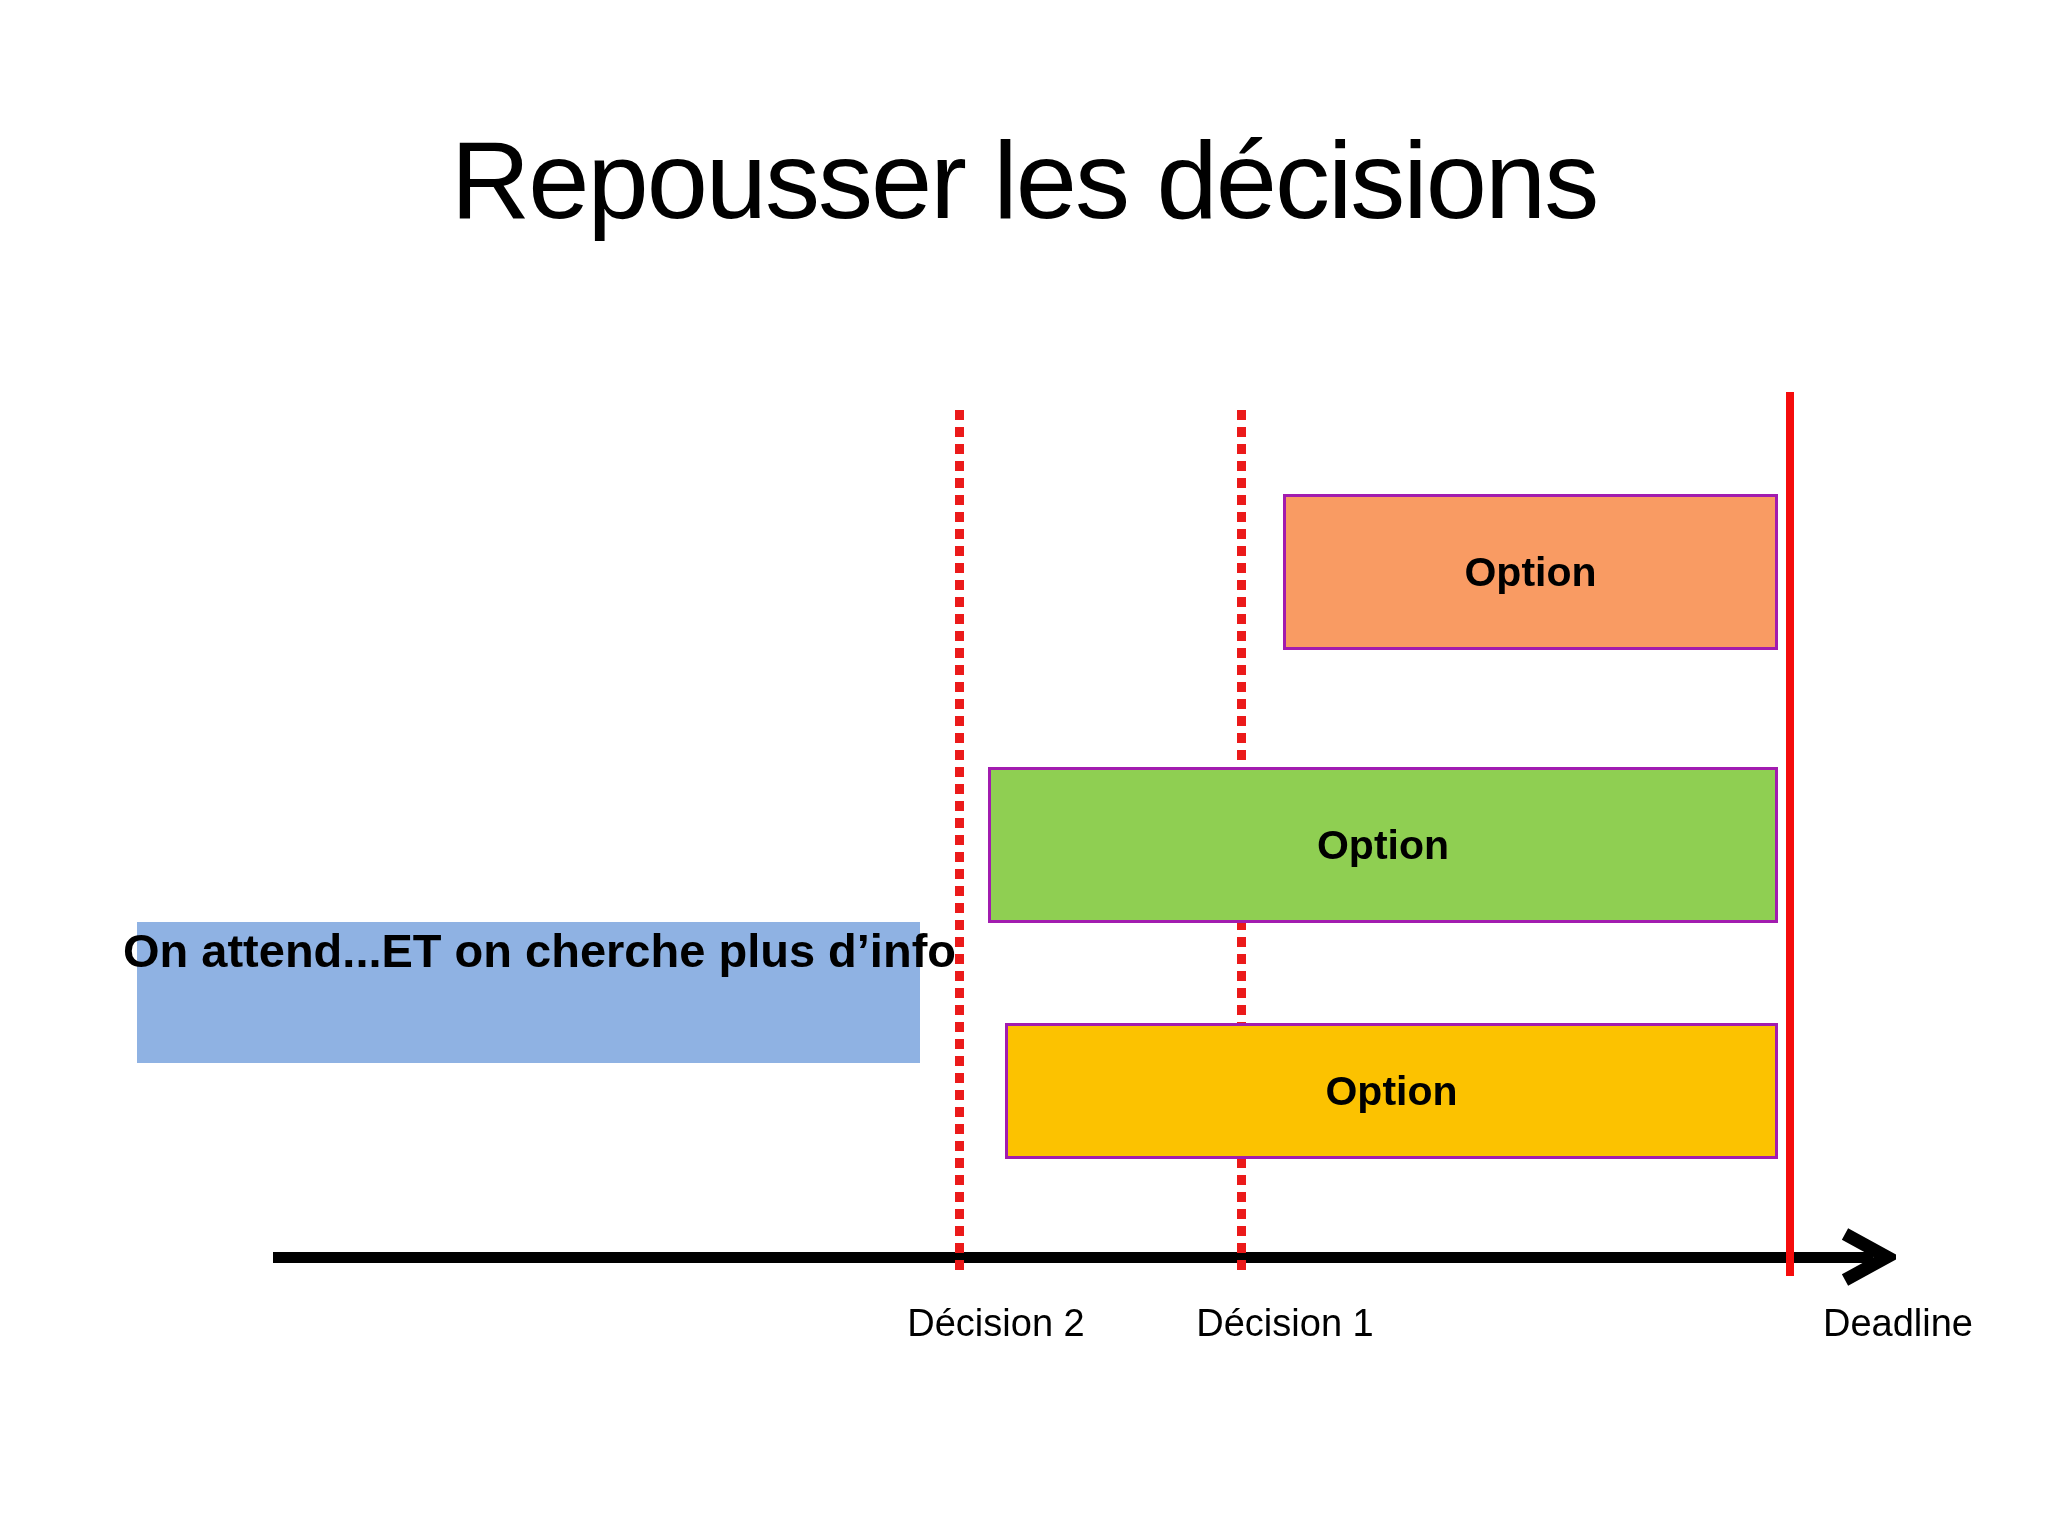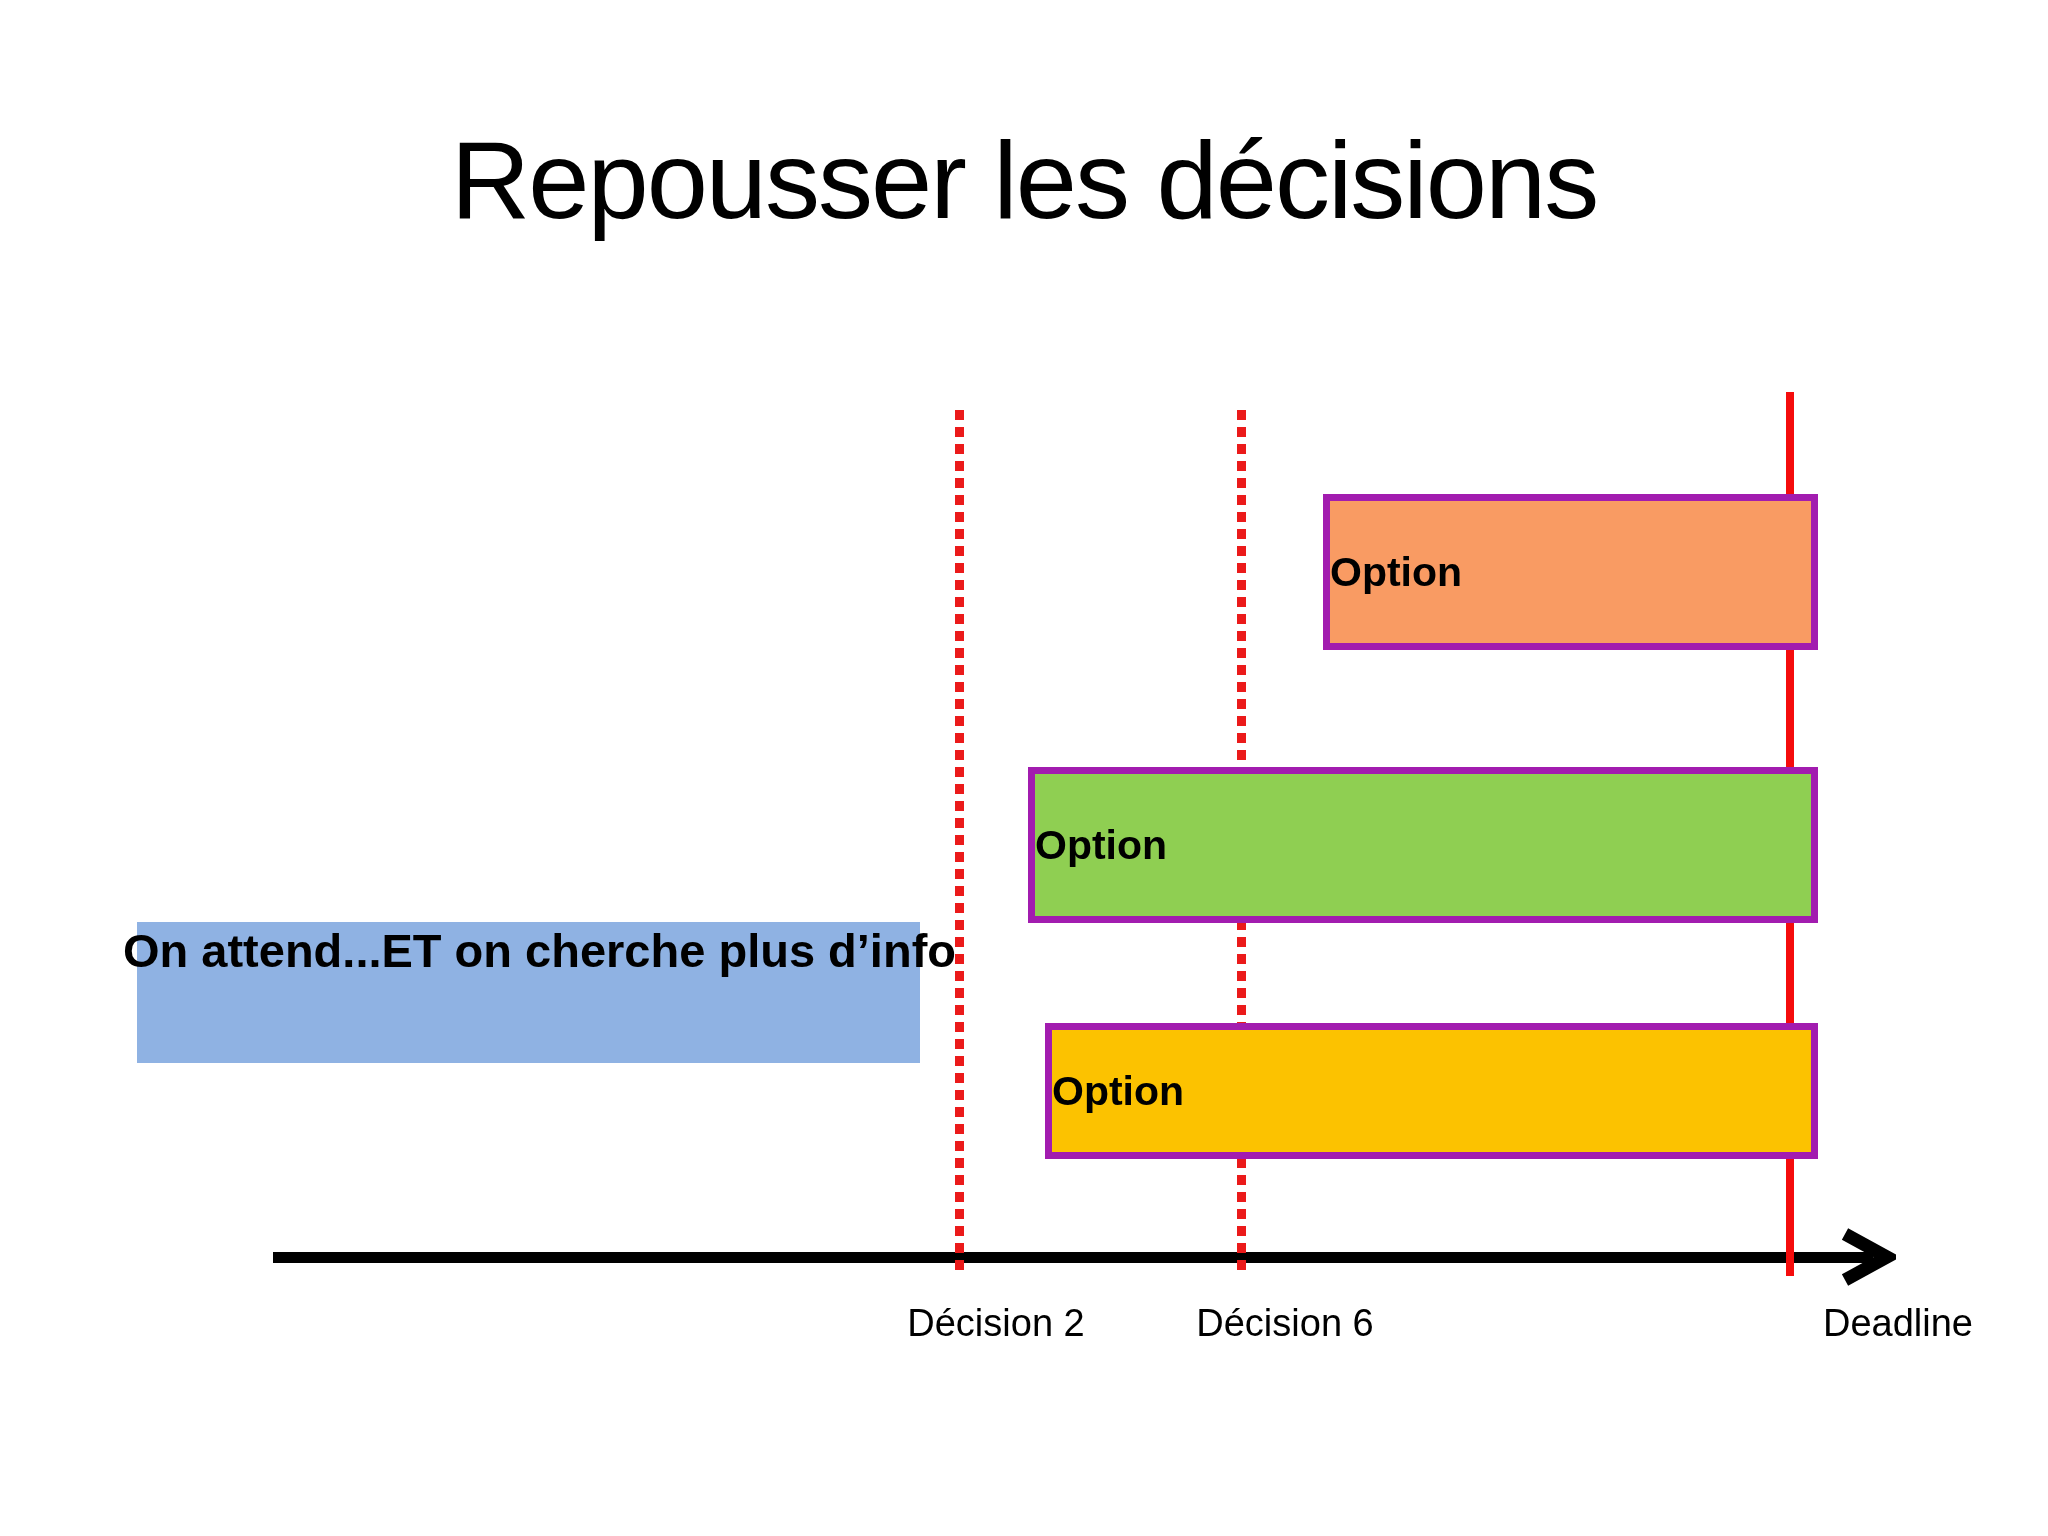--- a/index.html
+++ b/index.html
@@ -38,22 +38,22 @@
   .vline{position:absolute;z-index:1;}
   .vline.dotted{
     width:9px;top:410px;height:864px;
   }
   .vline.solid{
     width:8px;top:392px;height:884px;
   }
   .bar{
     position:absolute;z-index:2;
     box-sizing:border-box;
-    border:7px solid #a21caf;
-    display:flex;align-items:center;margin-left:40px;
+    border:3px solid #a21caf;
+    display:flex;align-items:center;justify-content:center;
   }
   .bar-orange{left:1283px;top:494px;width:495px;height:156px;}
   .bar-green{left:988px;top:767px;width:790px;height:156px;}
   .bar-yellow{left:1005px;top:1023px;width:773px;height:136px;}
   .bar-label{
     font-size:41px;font-weight:700;color:#000000;
   }
   .axis-line{
     position:absolute;z-index:0;
     left:273px;top:1252px;width:1600px;height:11px;
@@ -103,16 +103,16 @@
     <div class="note-line">On attend...</div>
     <div class="note-line">ET on cherche plus d’info</div>
   </div>
 
   <div class="axis-line" style="background: rgb(0, 0, 0);"></div>
   <svg class="arrowhead" width="58" height="62" viewBox="0 0 58 62">
     <path d="M7 8 L49 31 L7 54" fill="none" stroke="#000000" stroke-width="13"></path>
   </svg>
 
   <div class="axis-label l1">Décision 2</div>
-  <div class="axis-label l2">Décision 6</div>
+  <div class="axis-label l2">Décision 1</div>
   <div class="axis-label l3">Deadline</div>
 
 </div>
 
 </body></html>

